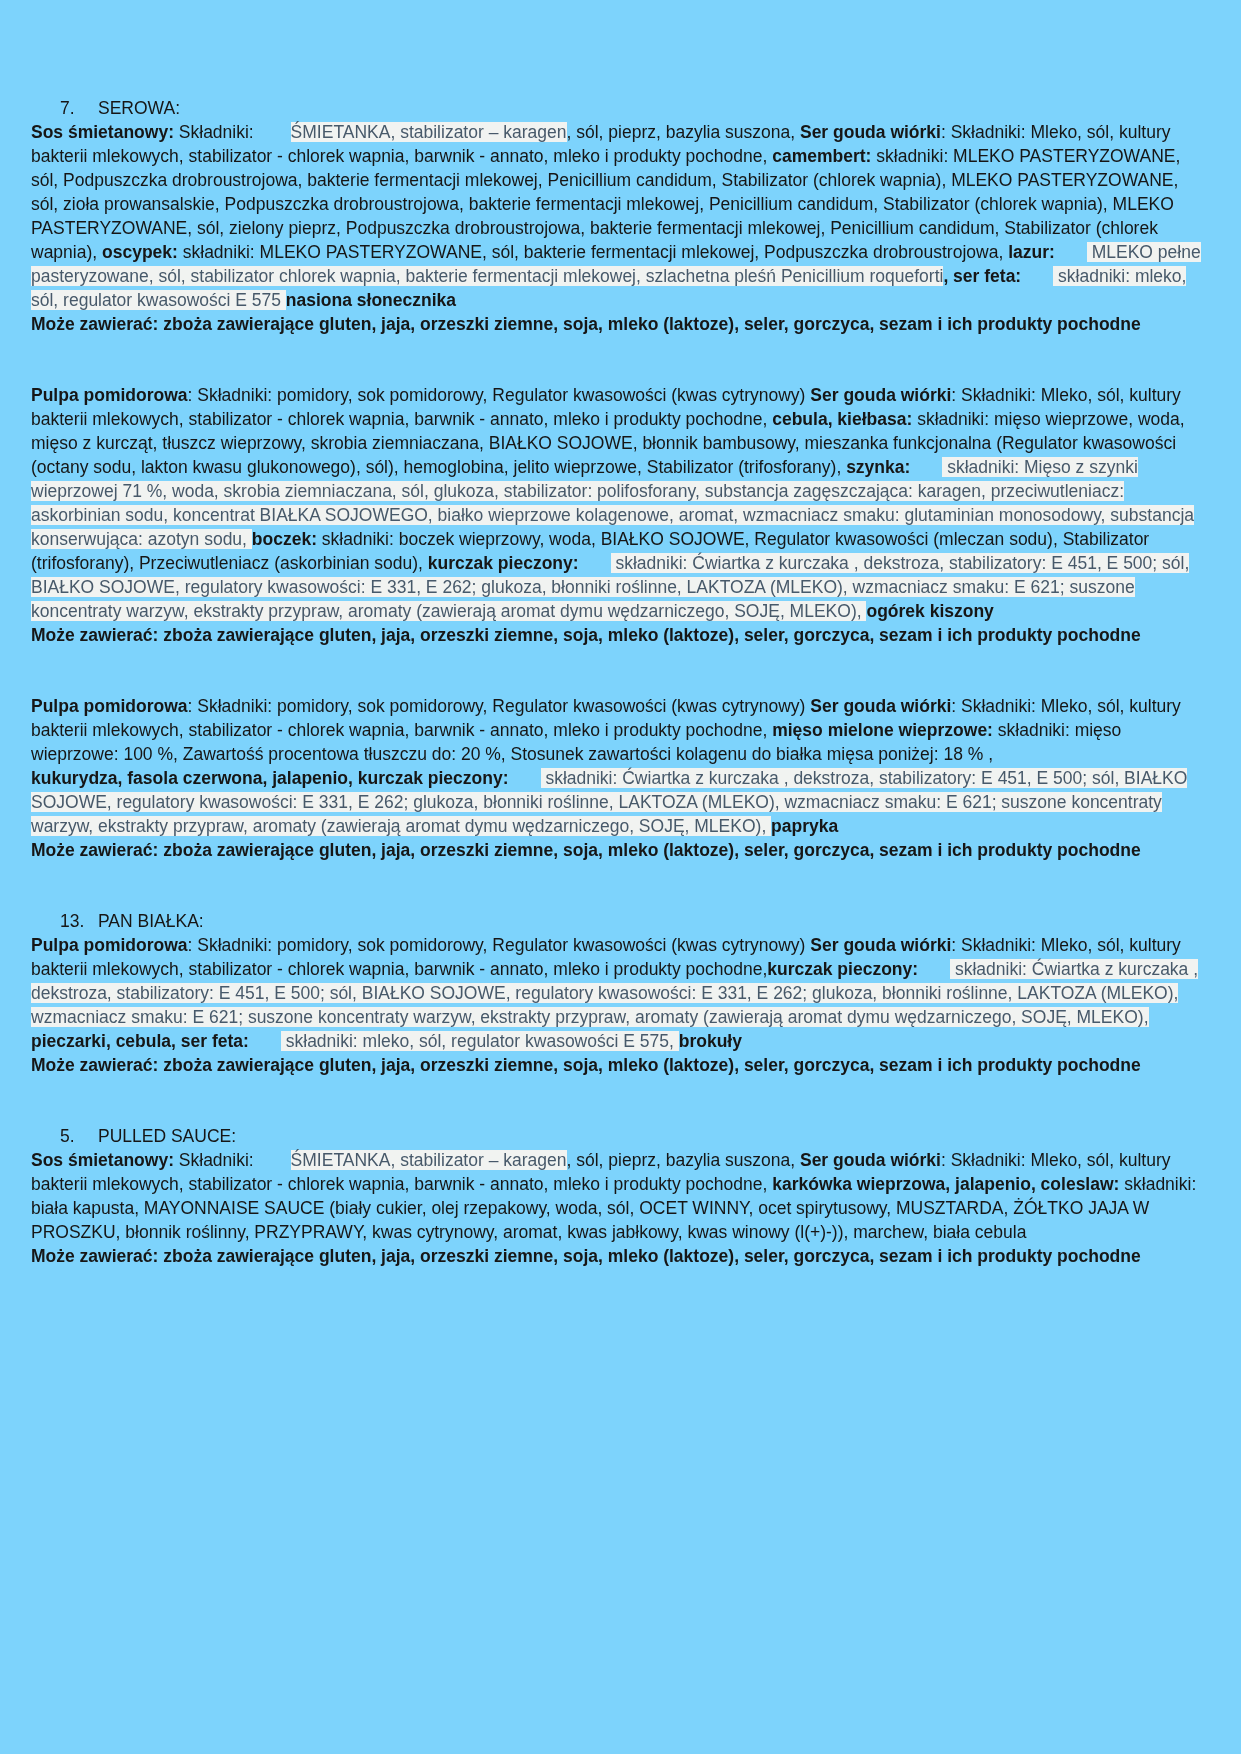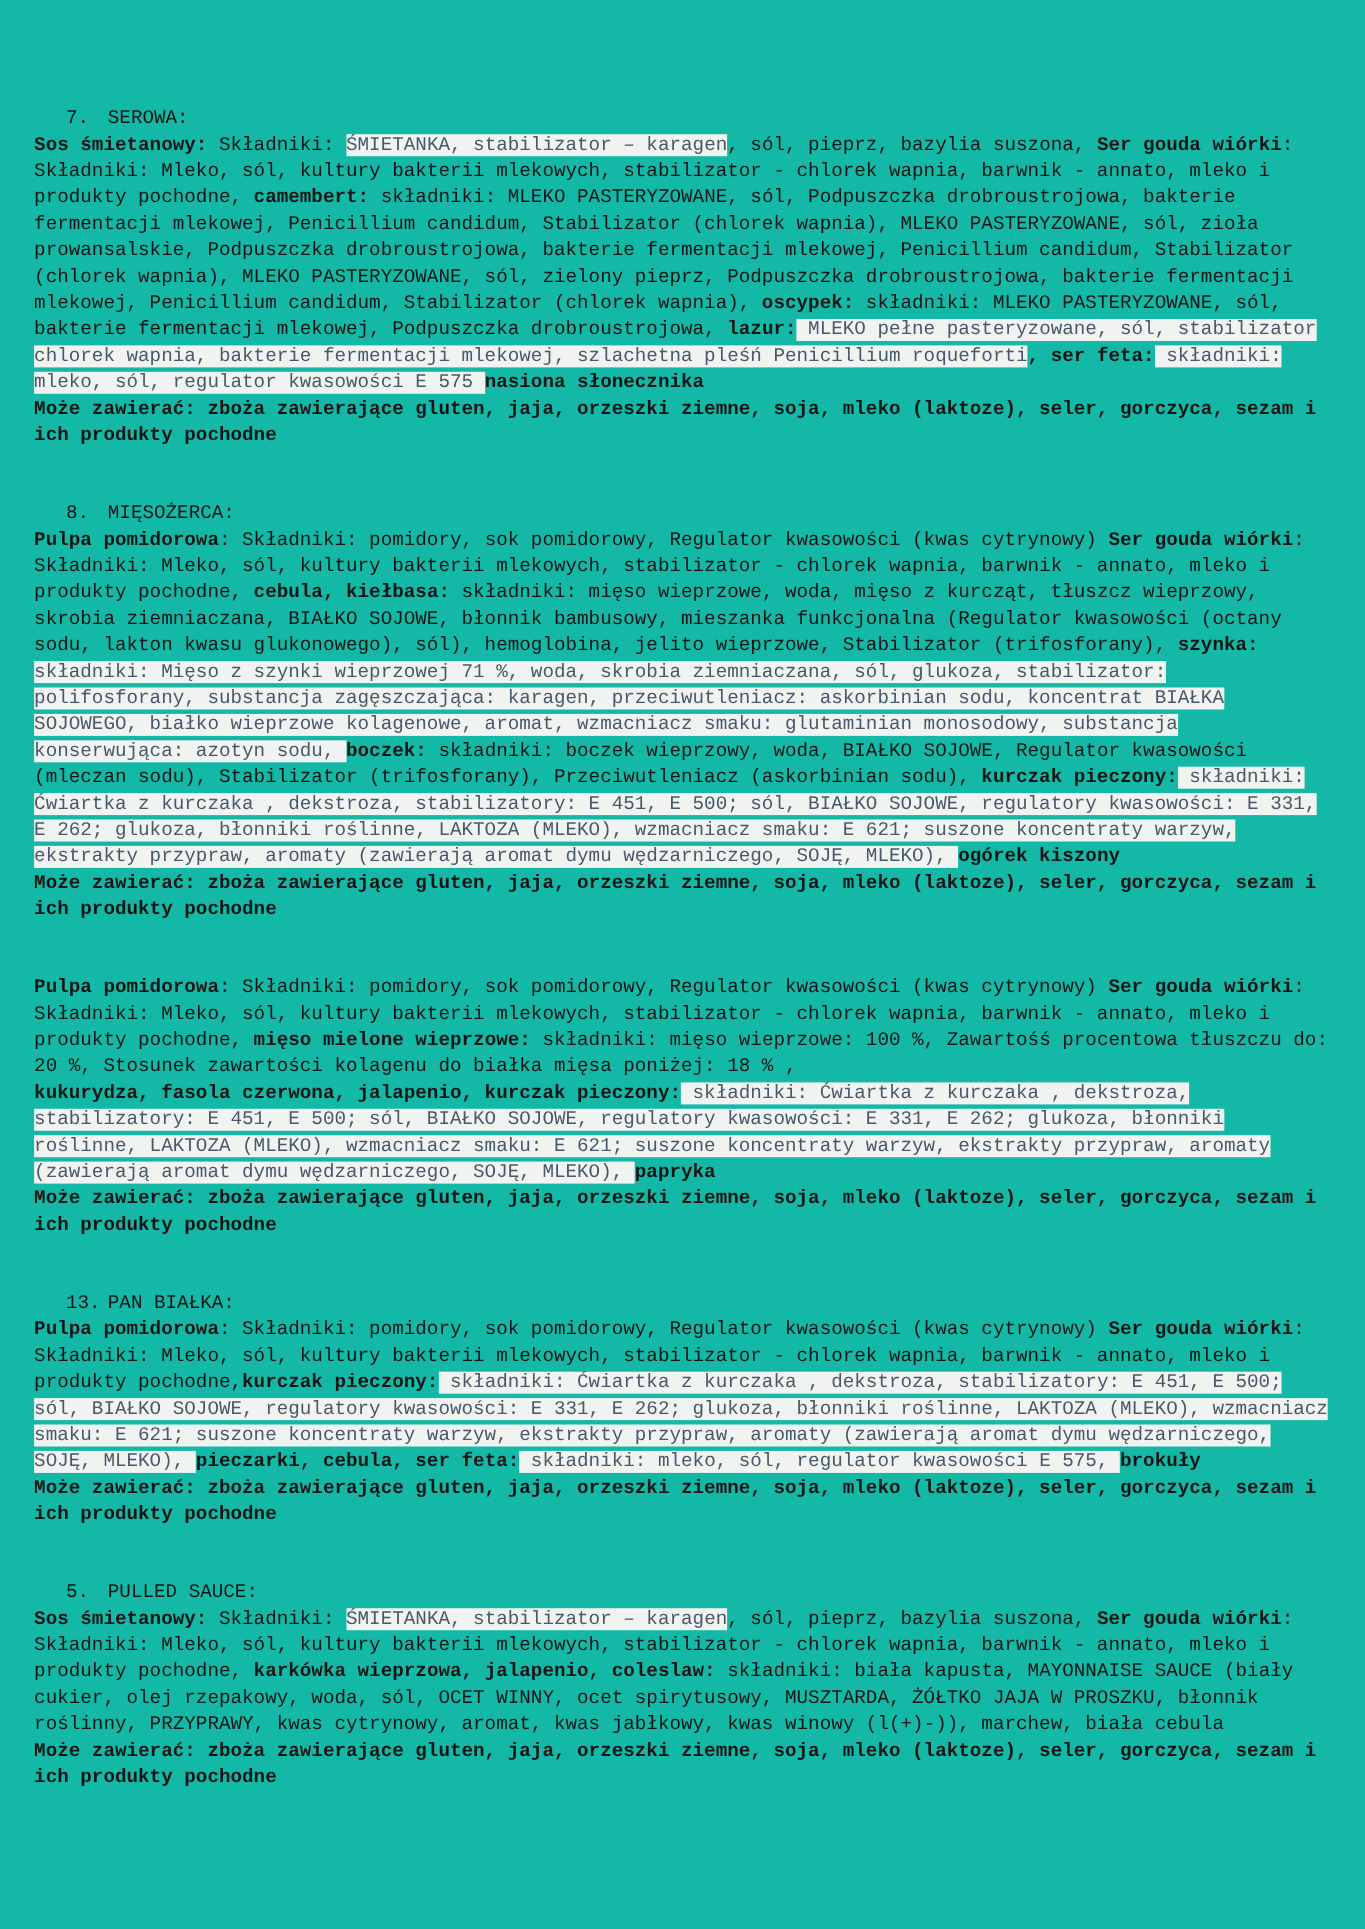--- a/index.html
+++ b/index.html
@@ -4,48 +4,47 @@
 <style>
   html, body {
     margin: 0;
     padding: 0;
     background: #ffffff;
   }
   .page {
     width: 1241px;
     min-height: 1754px;
     box-sizing: border-box;
-    background: #14b8a6;
+    background: #7dd3fc;
     padding: 96px 31px 40px 31px;
-    font-family: Liberation Mono, monospace;
+    font-family: Liberation Sans, sans-serif;
     font-size: 17.5px;
     line-height: 24px;
     color: #161616;
   }
   .sec { margin: 0 0 47px 0; }
   .sec:last-child { margin-bottom: 0; }
   .heading { padding-left: 29px; }
   .heading .num { display: inline-block; min-width: 38px; }
   p { margin: 0; }
   .b { font-weight: bold; }
-  .c { color: var(--accent, #47596a); background: var(--hl, #f1f3f1); }
+  .c { color: var(--accent, #47596a); background: var(--hl, #f1f3f1); margin-left: 32px; }
   .may { font-weight: bold; }
 </style>
 </head>
 <body>
 
 <div class="page">
   <div id="sections">
       <section class="sec">
         <div class="heading"><span class="num">7.</span><span>SEROWA:</span></div>
         <p><span class="b ">Sos śmietanowy:</span><span class=""> Składniki: </span><span class="c">ŚMIETANKA, stabilizator – karagen</span><span class="">, sól, pieprz, bazylia suszona, </span><span class="b ">Ser gouda wiórki</span><span class="">: Składniki: Mleko, sól, kultury bakterii mlekowych, stabilizator - chlorek wapnia, barwnik - annato, mleko i produkty pochodne, </span><span class="b ">camembert:</span><span class=""> składniki: MLEKO PASTERYZOWANE, sól, Podpuszczka drobroustrojowa, bakterie fermentacji mlekowej, Penicillium candidum, Stabilizator (chlorek wapnia), MLEKO PASTERYZOWANE, sól, zioła prowansalskie, Podpuszczka drobroustrojowa, bakterie fermentacji mlekowej, Penicillium candidum, Stabilizator (chlorek wapnia), MLEKO PASTERYZOWANE, sól, zielony pieprz, Podpuszczka drobroustrojowa, bakterie fermentacji mlekowej, Penicillium candidum, Stabilizator (chlorek wapnia), </span><span class="b ">oscypek:</span><span class=""> składniki: MLEKO PASTERYZOWANE, sól, bakterie fermentacji mlekowej, Podpuszczka drobroustrojowa, </span><span class="b ">lazur:</span><span class="c"> MLEKO pełne pasteryzowane, sól, stabilizator chlorek wapnia, bakterie fermentacji mlekowej, szlachetna pleśń Penicillium roqueforti</span><span class="b ">, ser feta:</span><span class="c"> składniki: mleko, sól, regulator kwasowości E 575 </span><span class="b ">nasiona słonecznika</span></p>
         <p class="may">Może zawierać: zboża zawierające gluten, jaja, orzeszki ziemne, soja, mleko (laktoze), seler, gorczyca, sezam i ich produkty pochodne</p>
       </section>
       <section class="sec">
-        <div class="heading"><span class="num">8.</span><span>MIĘSOŻERCA:</span></div>
         <p><span class="b ">Pulpa pomidorowa</span><span class="">: Składniki: pomidory, sok pomidorowy, Regulator kwasowości (kwas cytrynowy)  </span><span class="b ">Ser gouda wiórki</span><span class="">: Składniki: Mleko, sól, kultury bakterii mlekowych, stabilizator - chlorek wapnia, barwnik - annato, mleko i produkty pochodne, </span><span class="b ">cebula, kiełbasa:</span><span class=""> składniki: mięso wieprzowe, woda, mięso z kurcząt, tłuszcz wieprzowy, skrobia ziemniaczana, BIAŁKO SOJOWE, błonnik bambusowy, mieszanka funkcjonalna (Regulator kwasowości (octany sodu, lakton kwasu glukonowego), sól), hemoglobina, jelito wieprzowe, Stabilizator (trifosforany), </span><span class="b ">szynka:</span><span class="c"> składniki: Mięso z szynki wieprzowej 71 %, woda, skrobia ziemniaczana, sól, glukoza, stabilizator: polifosforany, substancja zagęszczająca: karagen, przeciwutleniacz: askorbinian sodu, koncentrat BIAŁKA SOJOWEGO, białko wieprzowe kolagenowe, aromat, wzmacniacz smaku: glutaminian monosodowy, substancja konserwująca: azotyn sodu, </span><span class="b ">boczek:</span><span class=""> składniki: boczek wieprzowy, woda, BIAŁKO SOJOWE, Regulator kwasowości (mleczan sodu), Stabilizator (trifosforany), Przeciwutleniacz (askorbinian sodu), </span><span class="b ">kurczak pieczony:</span><span class="c"> składniki: Ćwiartka z kurczaka , dekstroza, stabilizatory: E 451, E 500; sól, BIAŁKO SOJOWE, regulatory kwasowości: E 331, E 262; glukoza, błonniki roślinne, LAKTOZA (MLEKO), wzmacniacz smaku: E 621; suszone koncentraty warzyw, ekstrakty przypraw, aromaty (zawierają aromat dymu wędzarniczego, SOJĘ, MLEKO), </span><span class="b ">ogórek kiszony</span></p>
         <p class="may">Może zawierać: zboża zawierające gluten, jaja, orzeszki ziemne, soja, mleko (laktoze), seler, gorczyca, sezam i ich produkty pochodne</p>
       </section>
       <section class="sec">
         <p><span class="b ">Pulpa pomidorowa</span><span class="">: Składniki: pomidory, sok pomidorowy, Regulator kwasowości (kwas cytrynowy)  </span><span class="b ">Ser gouda wiórki</span><span class="">: Składniki: Mleko, sól, kultury bakterii mlekowych, stabilizator - chlorek wapnia, barwnik - annato, mleko i produkty pochodne, </span><span class="b ">mięso mielone wieprzowe:</span><span class=""> składniki: mięso wieprzowe: 100 %, Zawartośś procentowa tłuszczu do: 20 %, Stosunek zawartości kolagenu do białka mięsa poniżej: 18 % ,</span></p>
         <p><span class="b ">kukurydza, fasola czerwona, jalapenio, kurczak pieczony:</span><span class="c"> składniki: Ćwiartka z kurczaka , dekstroza, stabilizatory: E 451, E 500; sól, BIAŁKO SOJOWE, regulatory kwasowości: E 331, E 262; glukoza, błonniki roślinne, LAKTOZA (MLEKO), wzmacniacz smaku: E 621; suszone koncentraty warzyw, ekstrakty przypraw, aromaty (zawierają aromat dymu wędzarniczego, SOJĘ, MLEKO), </span><span class="b ">papryka</span></p>
         <p class="may">Może zawierać: zboża zawierające gluten, jaja, orzeszki ziemne, soja, mleko (laktoze), seler, gorczyca, sezam i ich produkty pochodne</p>
       </section>
       <section class="sec">
         <div class="heading"><span class="num">13.</span><span>PAN BIAŁKA:</span></div>

